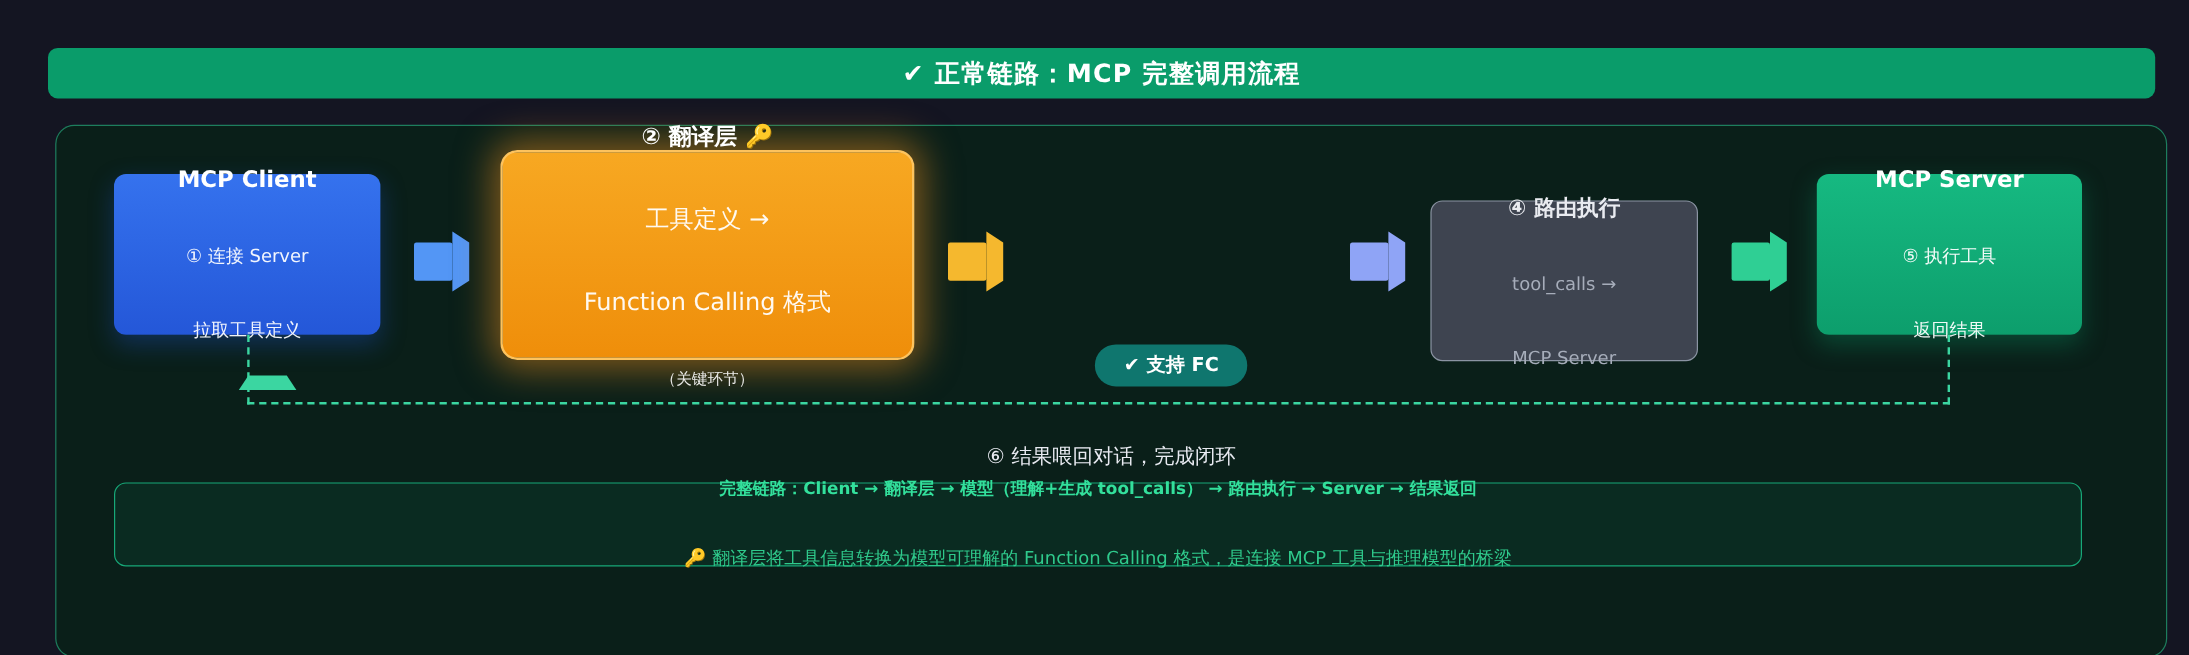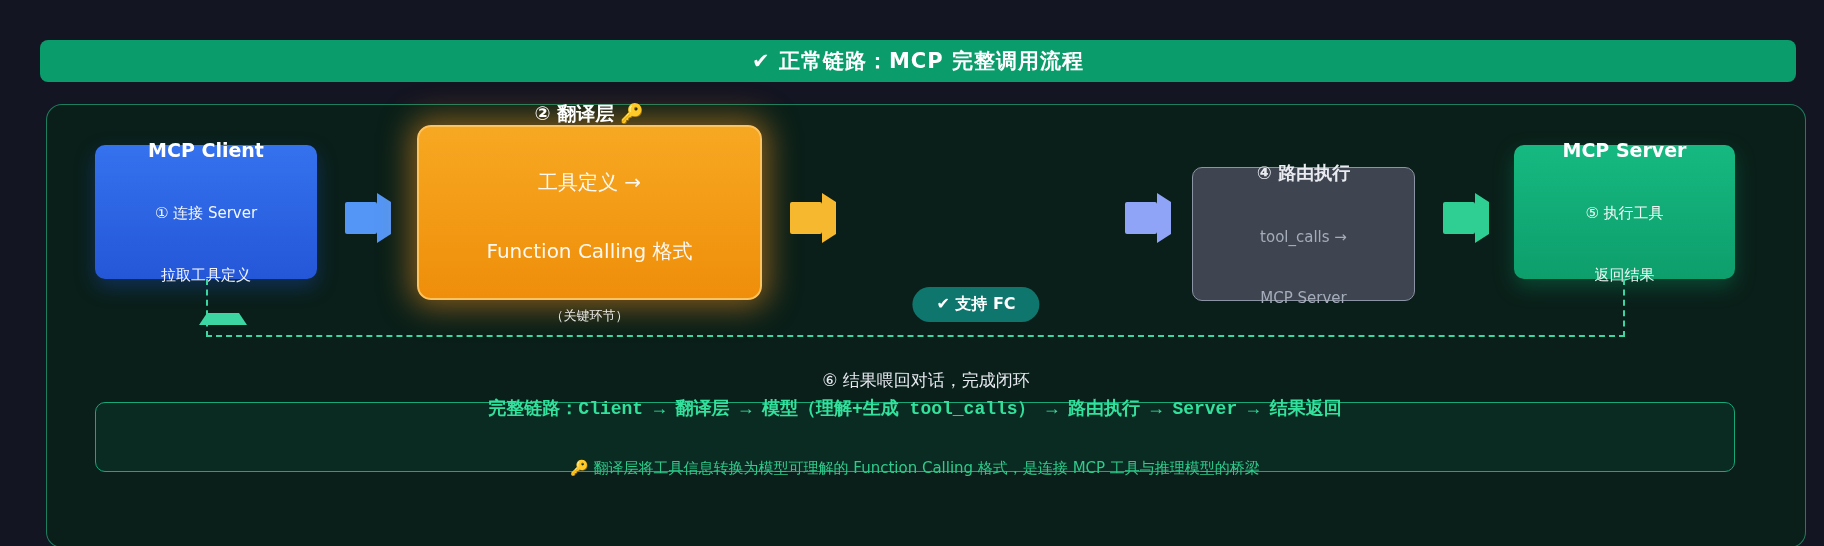--- a/index.html
+++ b/index.html
@@ -110,21 +110,21 @@
   }
 
   
   .summary {
     position:absolute; left:48px; top:297px; width:1640px; height:70px;
     background:rgba(16,185,129,0.08);
     border:1px solid #17a878; border-radius:10px;
     display:flex; flex-direction:column; align-items:center; justify-content:center;
     gap:7px; text-align:center;
   }
-  .summary .s1 { color:#33e09c; font-size:18px; font-weight:700;font-family:Liberation Mono, monospace; }
+  .summary .s1 { color:#33e09c; font-size:14px; font-weight:700; }
   .summary .s2 { color:#2fca8c; font-size:15px; }
 </style>
 </head>
 <body>
 
 <div class="banner">
   <span>✔ 正常链路：MCP 完整调用流程</span>
 </div>
 
 <div class="panel">

